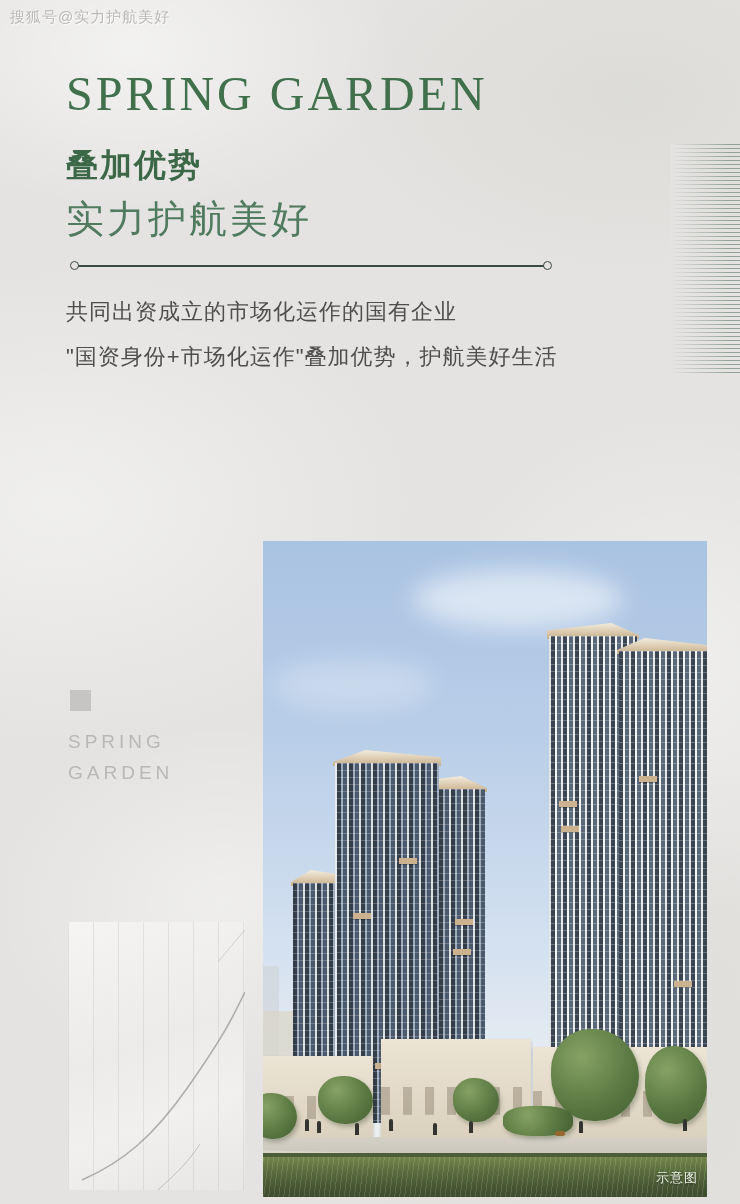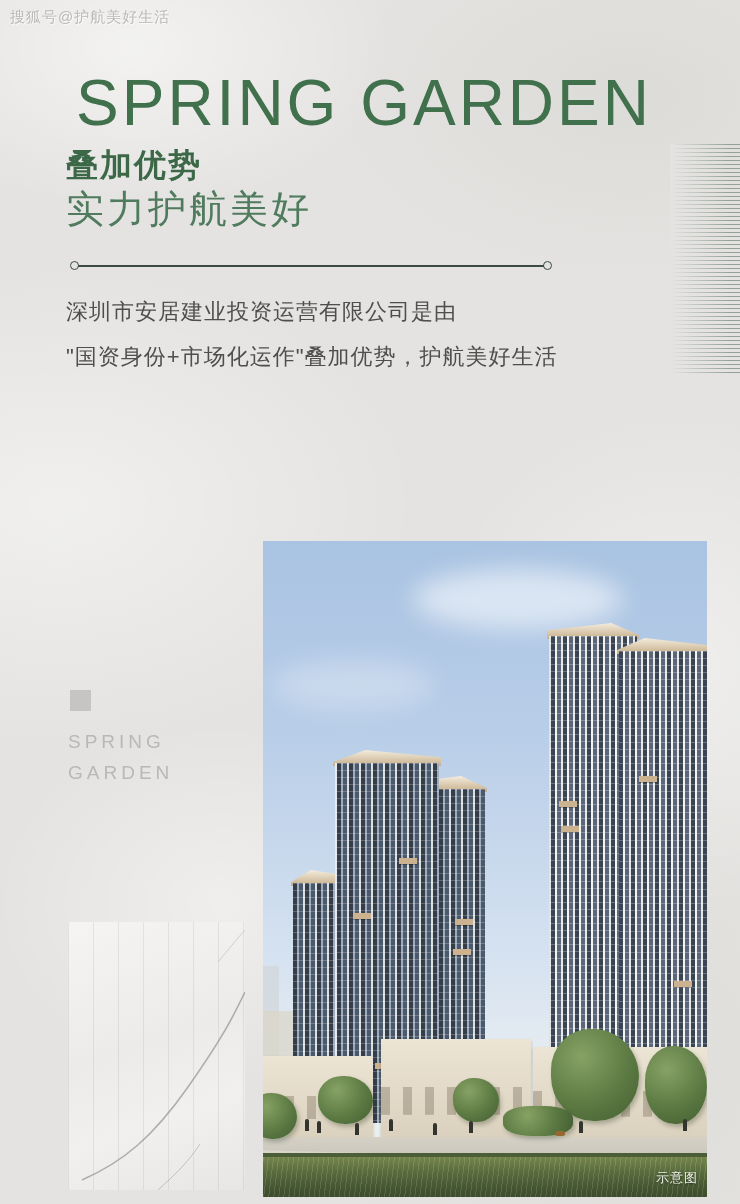--- a/index.html
+++ b/index.html
@@ -23,33 +23,33 @@
   }
 
   .watermark {
     position:absolute; left:10px; top:8px;
     font-size:15px; letter-spacing:1px;
     color:rgba(168,166,162,.75);
     text-shadow:1px 1px 1px rgba(255,255,255,.9);
   }
 
   .title {
-    position:absolute; left:76px; top:66px;
-    font-family:Liberation Sans, sans-serif;
-    font-size:64px; font-weight:400; letter-spacing:3px;
+    position:absolute; left:66px; top:66px;
+    font-family:Liberation Serif, serif;
+    font-size:48px; font-weight:400; letter-spacing:3px;
     color:#40704c; white-space:nowrap;
   }
 
   .heading {
     position:absolute; left:66px; top:144px;
     font-size:32px; font-weight:700; letter-spacing:2px;
     color:#3c6848;
   }
   .subheading {
-    position:absolute; left:66px; top:184px;
+    position:absolute; left:66px; top:194px;
     font-size:38px; font-weight:400; letter-spacing:3px;
     color:#507b5e;
   }
 
   .divider {
     position:absolute; left:70px; top:261px; width:482px; height:9px;
   }
   .divider .line {
     position:absolute; left:8px; right:8px; top:4px; height:1.5px;
     background:#3c4a42;
@@ -166,35 +166,35 @@
     position:absolute; right:9px; bottom:10px;
     font-size:13px; color:#eef0e8; letter-spacing:1px;
     text-shadow:0 1px 2px rgba(20,30,15,.65);
   }
 </style>
 </head>
 <body>
 
 <div class="texture"></div>
 
-<div class="watermark">搜狐号@护航美好生活</div>
+<div class="watermark">搜狐号@实力护航美好</div>
 
 <div class="title">SPRING GARDEN</div>
 
 <div class="heading">叠加优势</div>
 <div class="subheading">实力护航美好</div>
 
 <div class="divider">
   <span class="dot left"></span>
   <span class="line"></span>
   <span class="dot right"></span>
 </div>
 
 <div class="body-text">
-  <div class="line">深圳市安居建业投资运营有限公司是由</div>
+  <div class="line">共同出资成立的市场化运作的国有企业</div>
   <div class="line">"国资身份+市场化运作"叠加优势，护航美好生活</div>
 </div>
 
 <div class="ruled"></div>
 
 <div class="brand-square"></div>
 <div class="brand-text">
   <div>SPRING</div>
   <div>GARDEN</div>
 </div>

